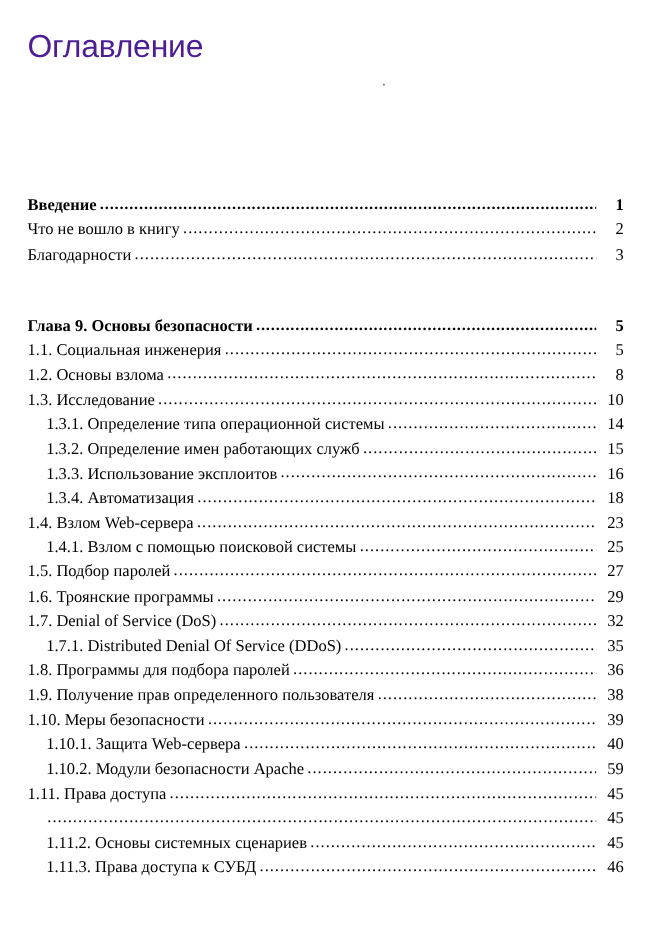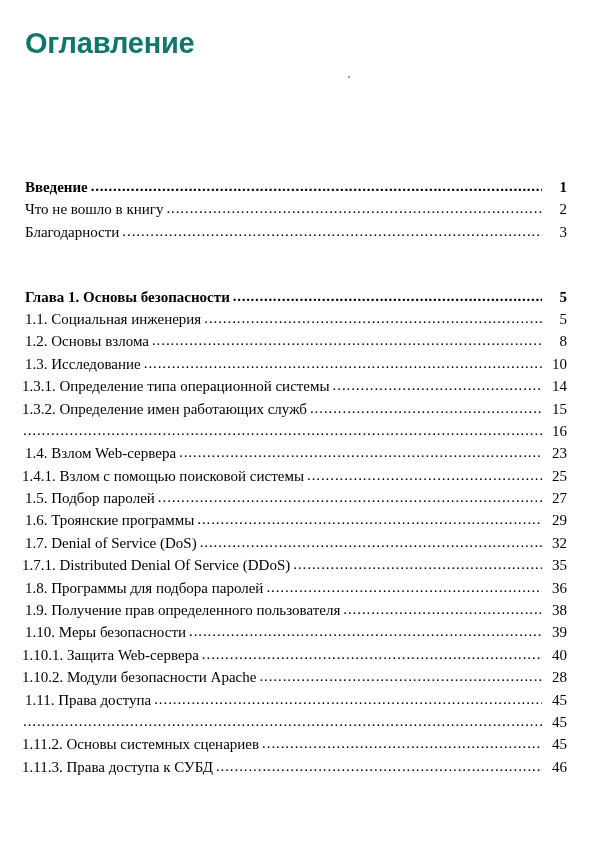--- a/index.html
+++ b/index.html
@@ -17,24 +17,24 @@
     color: #000000;
     -webkit-font-smoothing: antialiased;
   }
 
   
   #page-title {
     position: absolute;
     left: 25px;
     top: 27px;
     font-family: "Liberation Sans", "DejaVu Sans", sans-serif;
-    font-weight: bold;
+    font-weight: normal;
     font-size: 29px;
     letter-spacing: -0.2px;
-    color: #0f766e;
+    color: #4c1d95;
     white-space: nowrap;
   }
 
   
   #scan-speck {
     position: absolute;
     left: 348px;
     top: 76px;
     width: 2px;
     height: 2px;
@@ -54,21 +54,21 @@
     display: flex;
     align-items: baseline;
     height: 22.4px;
     font-size: 15px;
     line-height: 22.4px;
     padding-right: 33px;   
     white-space: nowrap;
   }
 
   .toc-row.lvl1 { padding-left: 25px; }
-  .toc-row.lvl2 { padding-left: 22px; }
+  .toc-row.lvl2 { padding-left: 22px; margin-left: 20px; }
 
   .toc-row.bold,
   .toc-row.bold .toc-page { font-weight: bold; }
 
   .toc-label {
     flex: 0 0 auto;
     padding-right: 2px;
   }
 
   .toc-dots {
@@ -124,21 +124,21 @@
       <div class="toc-row lvl1">
         <span class="toc-label">Благодарности</span>
         <span class="toc-dots"></span>
         <span class="toc-page">3</span>
       </div>
     </div>
   <div class="toc-gap"></div>
   <div class="toc-gap-half"></div>
   <div id="toc-chapter">
       <div class="toc-row lvl1 bold">
-        <span class="toc-label">Глава 1. Основы безопасности</span>
+        <span class="toc-label">Глава 9. Основы безопасности</span>
         <span class="toc-dots"></span>
         <span class="toc-page">5</span>
       </div>
     </div>
   <div id="toc-entries">
       <div class="toc-row lvl1">
         <span class="toc-label">1.1. Социальная инженерия</span>
         <span class="toc-dots"></span>
         <span class="toc-page">5</span>
       </div>
@@ -156,23 +156,29 @@
         <span class="toc-label">1.3.1. Определение типа операционной системы</span>
         <span class="toc-dots"></span>
         <span class="toc-page">14</span>
       </div>
       <div class="toc-row lvl2">
         <span class="toc-label">1.3.2. Определение имен работающих служб</span>
         <span class="toc-dots"></span>
         <span class="toc-page">15</span>
       </div>
       <div class="toc-row lvl2">
+        <span class="toc-label">1.3.3. Использование эксплоитов</span>
         <span class="toc-dots"></span>
         <span class="toc-page">16</span>
       </div>
+      <div class="toc-row lvl2">
+        <span class="toc-label">1.3.4. Автоматизация</span>
+        <span class="toc-dots"></span>
+        <span class="toc-page">18</span>
+      </div>
       <div class="toc-row lvl1">
         <span class="toc-label">1.4. Взлом Web-сервера</span>
         <span class="toc-dots"></span>
         <span class="toc-page">23</span>
       </div>
       <div class="toc-row lvl2">
         <span class="toc-label">1.4.1. Взлом с помощью поисковой системы</span>
         <span class="toc-dots"></span>
         <span class="toc-page">25</span>
       </div>
@@ -212,21 +218,21 @@
         <span class="toc-page">39</span>
       </div>
       <div class="toc-row lvl2">
         <span class="toc-label">1.10.1. Защита Web-сервера</span>
         <span class="toc-dots"></span>
         <span class="toc-page">40</span>
       </div>
       <div class="toc-row lvl2">
         <span class="toc-label">1.10.2. Модули безопасности Apache</span>
         <span class="toc-dots"></span>
-        <span class="toc-page">28</span>
+        <span class="toc-page">59</span>
       </div>
       <div class="toc-row lvl1">
         <span class="toc-label">1.11. Права доступа</span>
         <span class="toc-dots"></span>
         <span class="toc-page">45</span>
       </div>
       <div class="toc-row lvl2">
         <span class="toc-dots"></span>
         <span class="toc-page">45</span>
       </div>

